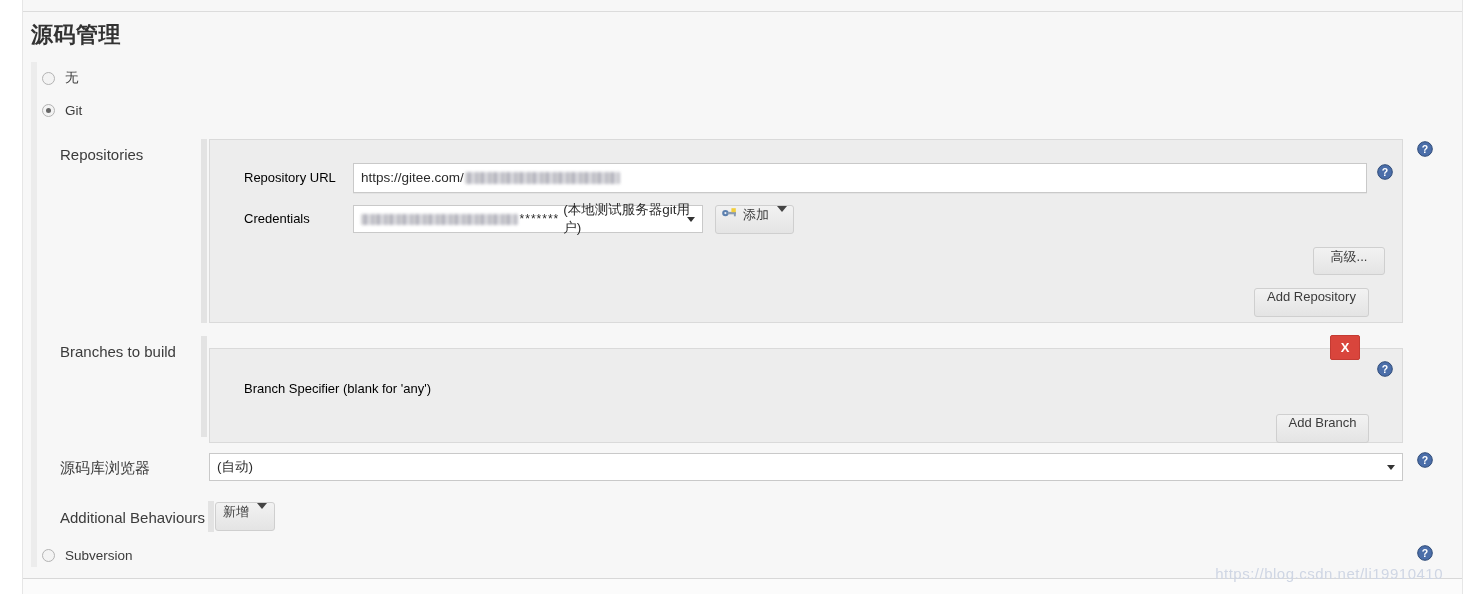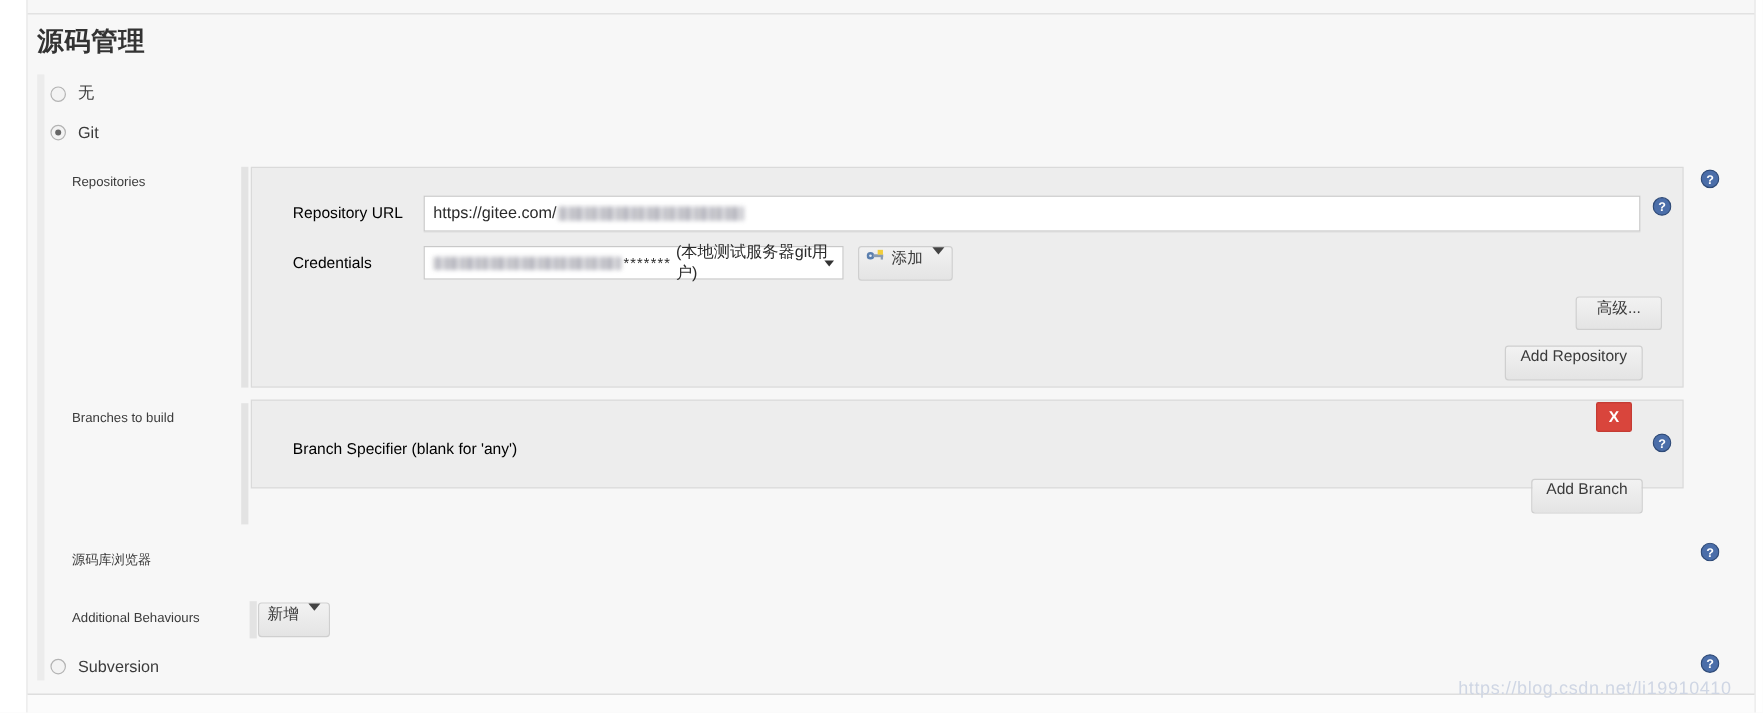--- a/index.html
+++ b/index.html
@@ -92,21 +92,21 @@
     font-size: 13.5px;
     color: #3b3b3b;
   }
   #radio-none { left: 42px; top: 68px; }
   #radio-git { left: 42px; top: 100px; }
   #radio-svn { left: 42px; top: 545px; }
 
   
   .srow-label {
     position: absolute;
-    font-size: 11px;
+    font-size: 15px;
     color: #3b3b3b;
     white-space: nowrap;
   }
 
   
   .panel-divider {
     position: absolute;
     width: 6px;
     background: #e3e3e3;
   }
@@ -322,41 +322,45 @@
     <svg width="16" height="16" viewBox="0 0 16 16">
       <circle cx="8" cy="8" r="7.3" fill="#4b6ea9" stroke="#2f4b78" stroke-width="1"></circle>
       <text x="8" y="12" font-size="10.5" font-family="Liberation Sans, sans-serif" font-weight="bold" fill="#ffffff" text-anchor="middle">?</text>
     </svg>
   </div>
 
   <div class="srow-label" style="left:60px; top:343px;">Branches to build</div>
 
   <div class="panel-divider" style="left:201px; top:336px; height:101px;"></div>
 
-  <div class="panel" style="left:209px; top:333px; width:1194px; height:74px;">
+  <div class="panel" style="left:209px; top:348px; width:1194px; height:95px;">
 
     <div class="field-label" style="left:34px; top:32px; width:202px;">Branch Specifier (blank for 'any')</div>
 
 
     <div class="btn" style="left:1066px; top:65px; width:93px; height:29px;">
       <span>Add Branch</span>
     </div>
   </div>
 
   <div class="btn-danger" style="left:1330px; top:335px; width:30px; height:25px;">X</div>
 
   <div class="help" style="left:1377px; top:361px;">
     <svg width="16" height="16" viewBox="0 0 16 16">
       <circle cx="8" cy="8" r="7.3" fill="#4b6ea9" stroke="#2f4b78" stroke-width="1"></circle>
       <text x="8" y="12" font-size="10.5" font-family="Liberation Sans, sans-serif" font-weight="bold" fill="#ffffff" text-anchor="middle">?</text>
     </svg>
   </div>
 
   <div class="srow-label" style="left:60px; top:459px;">源码库浏览器</div>
 
+  <div class="sel" style="left:209px; top:453px; width:1194px; height:28px;">
+    <span>(自动)</span>
+    <span class="caret"></span>
+  </div>
 
   <div class="help" style="left:1417px; top:452px;">
     <svg width="16" height="16" viewBox="0 0 16 16">
       <circle cx="8" cy="8" r="7.3" fill="#4b6ea9" stroke="#2f4b78" stroke-width="1"></circle>
       <text x="8" y="12" font-size="10.5" font-family="Liberation Sans, sans-serif" font-weight="bold" fill="#ffffff" text-anchor="middle">?</text>
     </svg>
   </div>
 
   <div class="srow-label" style="left:60px; top:509px;">Additional Behaviours</div>
 

